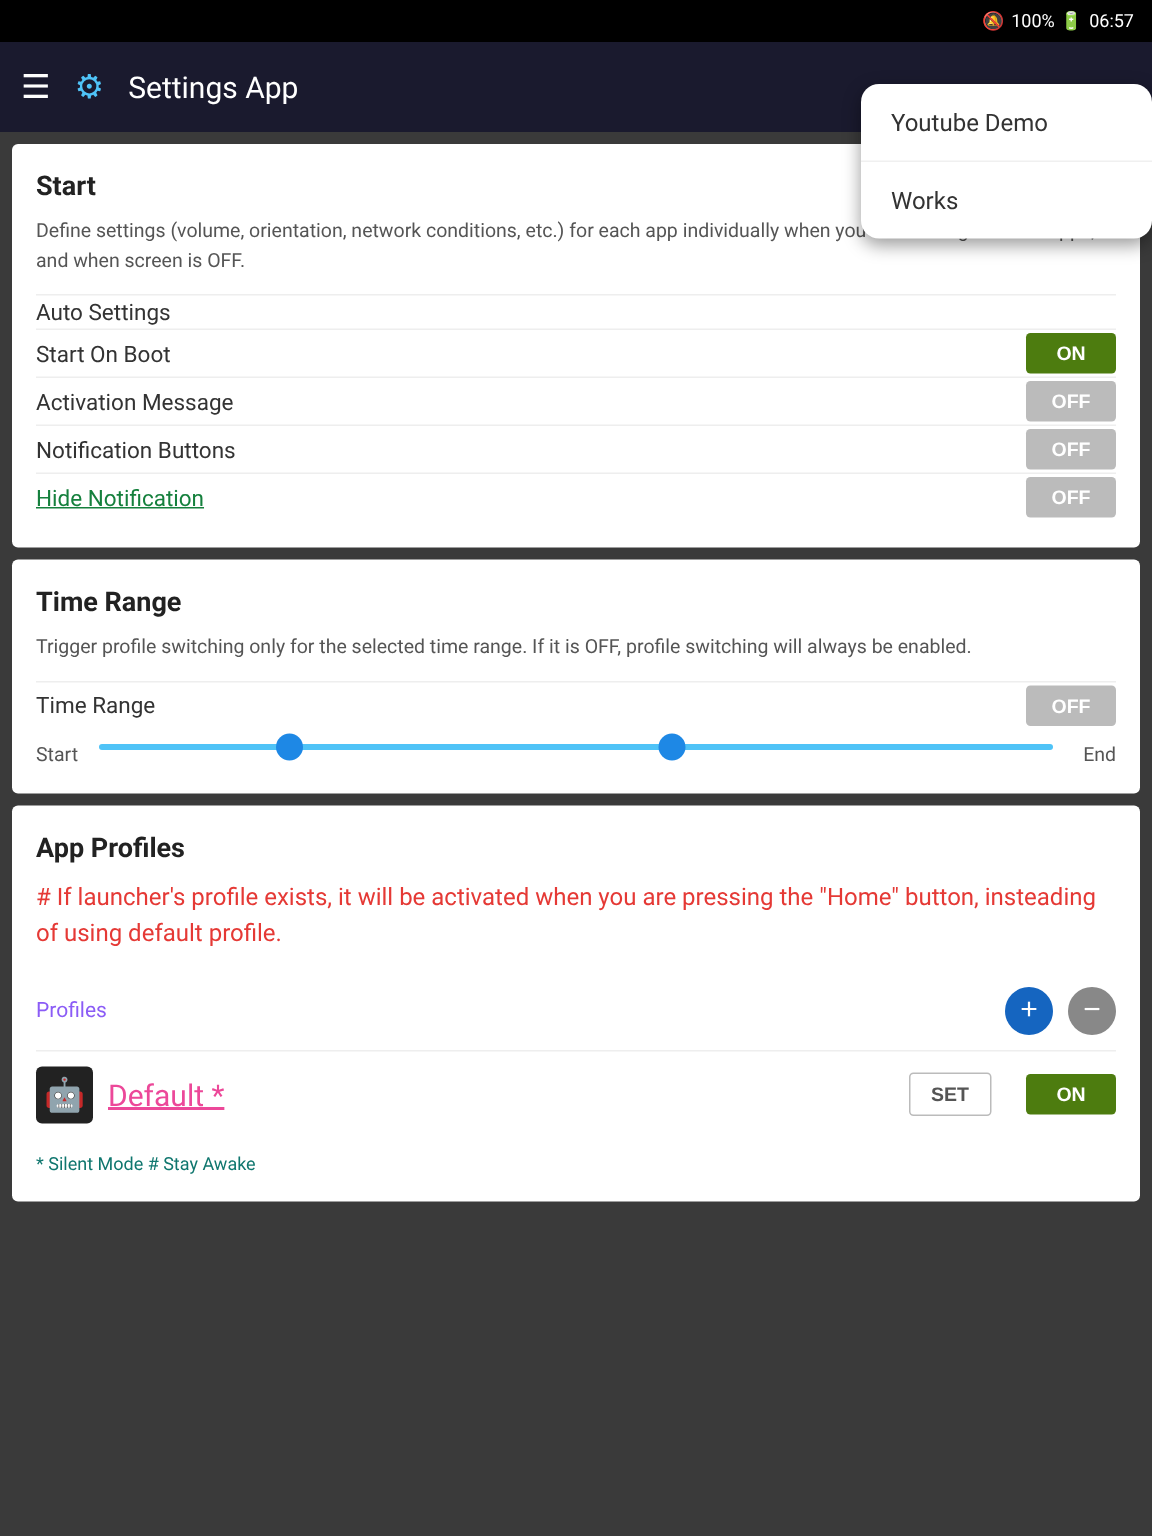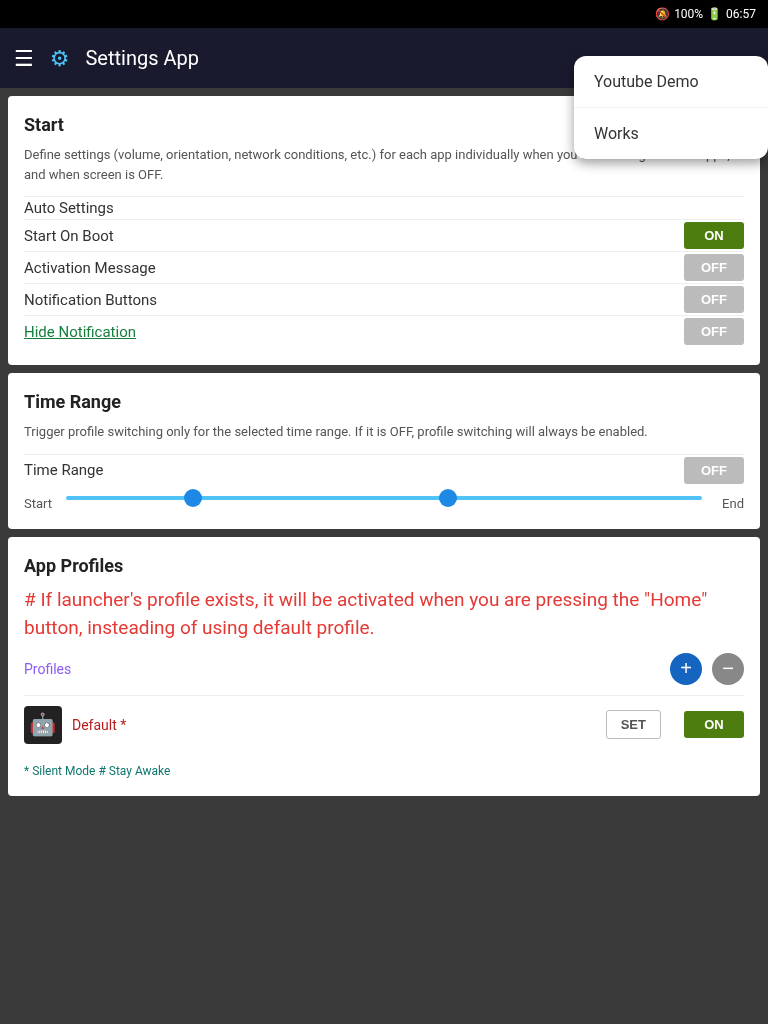--- a/index.html
+++ b/index.html
@@ -172,22 +172,23 @@
     }
     .slider-thumb-start {
       left: 20%;
     }
     .slider-thumb-end {
       left: 60%;
     }
 
     
     .profiles-note {
-      font-size: 19px;
+      font-size: 16px;
       color: #e53935;
+      margin-bottom: 14px;
       line-height: 1.5;
     }
     .profiles-row {
       display: flex;
       align-items: center;
       justify-content: space-between;
       padding: 10px 0;
     }
     .profiles-label {
       font-size: 14px;
@@ -233,22 +234,23 @@
       border-radius: 4px;
       display: flex;
       align-items: center;
       justify-content: center;
       color: #9ccc65;
       font-size: 22px;
       flex-shrink: 0;
     }
     .profile-name {
       flex: 1;
-      font-size: 14px;
-      color: #b91c1c;
+      font-size: 20px;
+      color: #ec4899;
+      text-decoration: underline;
     }
     .set-btn {
       padding: 6px 14px;
       background: #fff;
       border: 1px solid #bbb;
       border-radius: 3px;
       font-size: 13px;
       font-weight: 700;
       color: #555;
       cursor: pointer;

